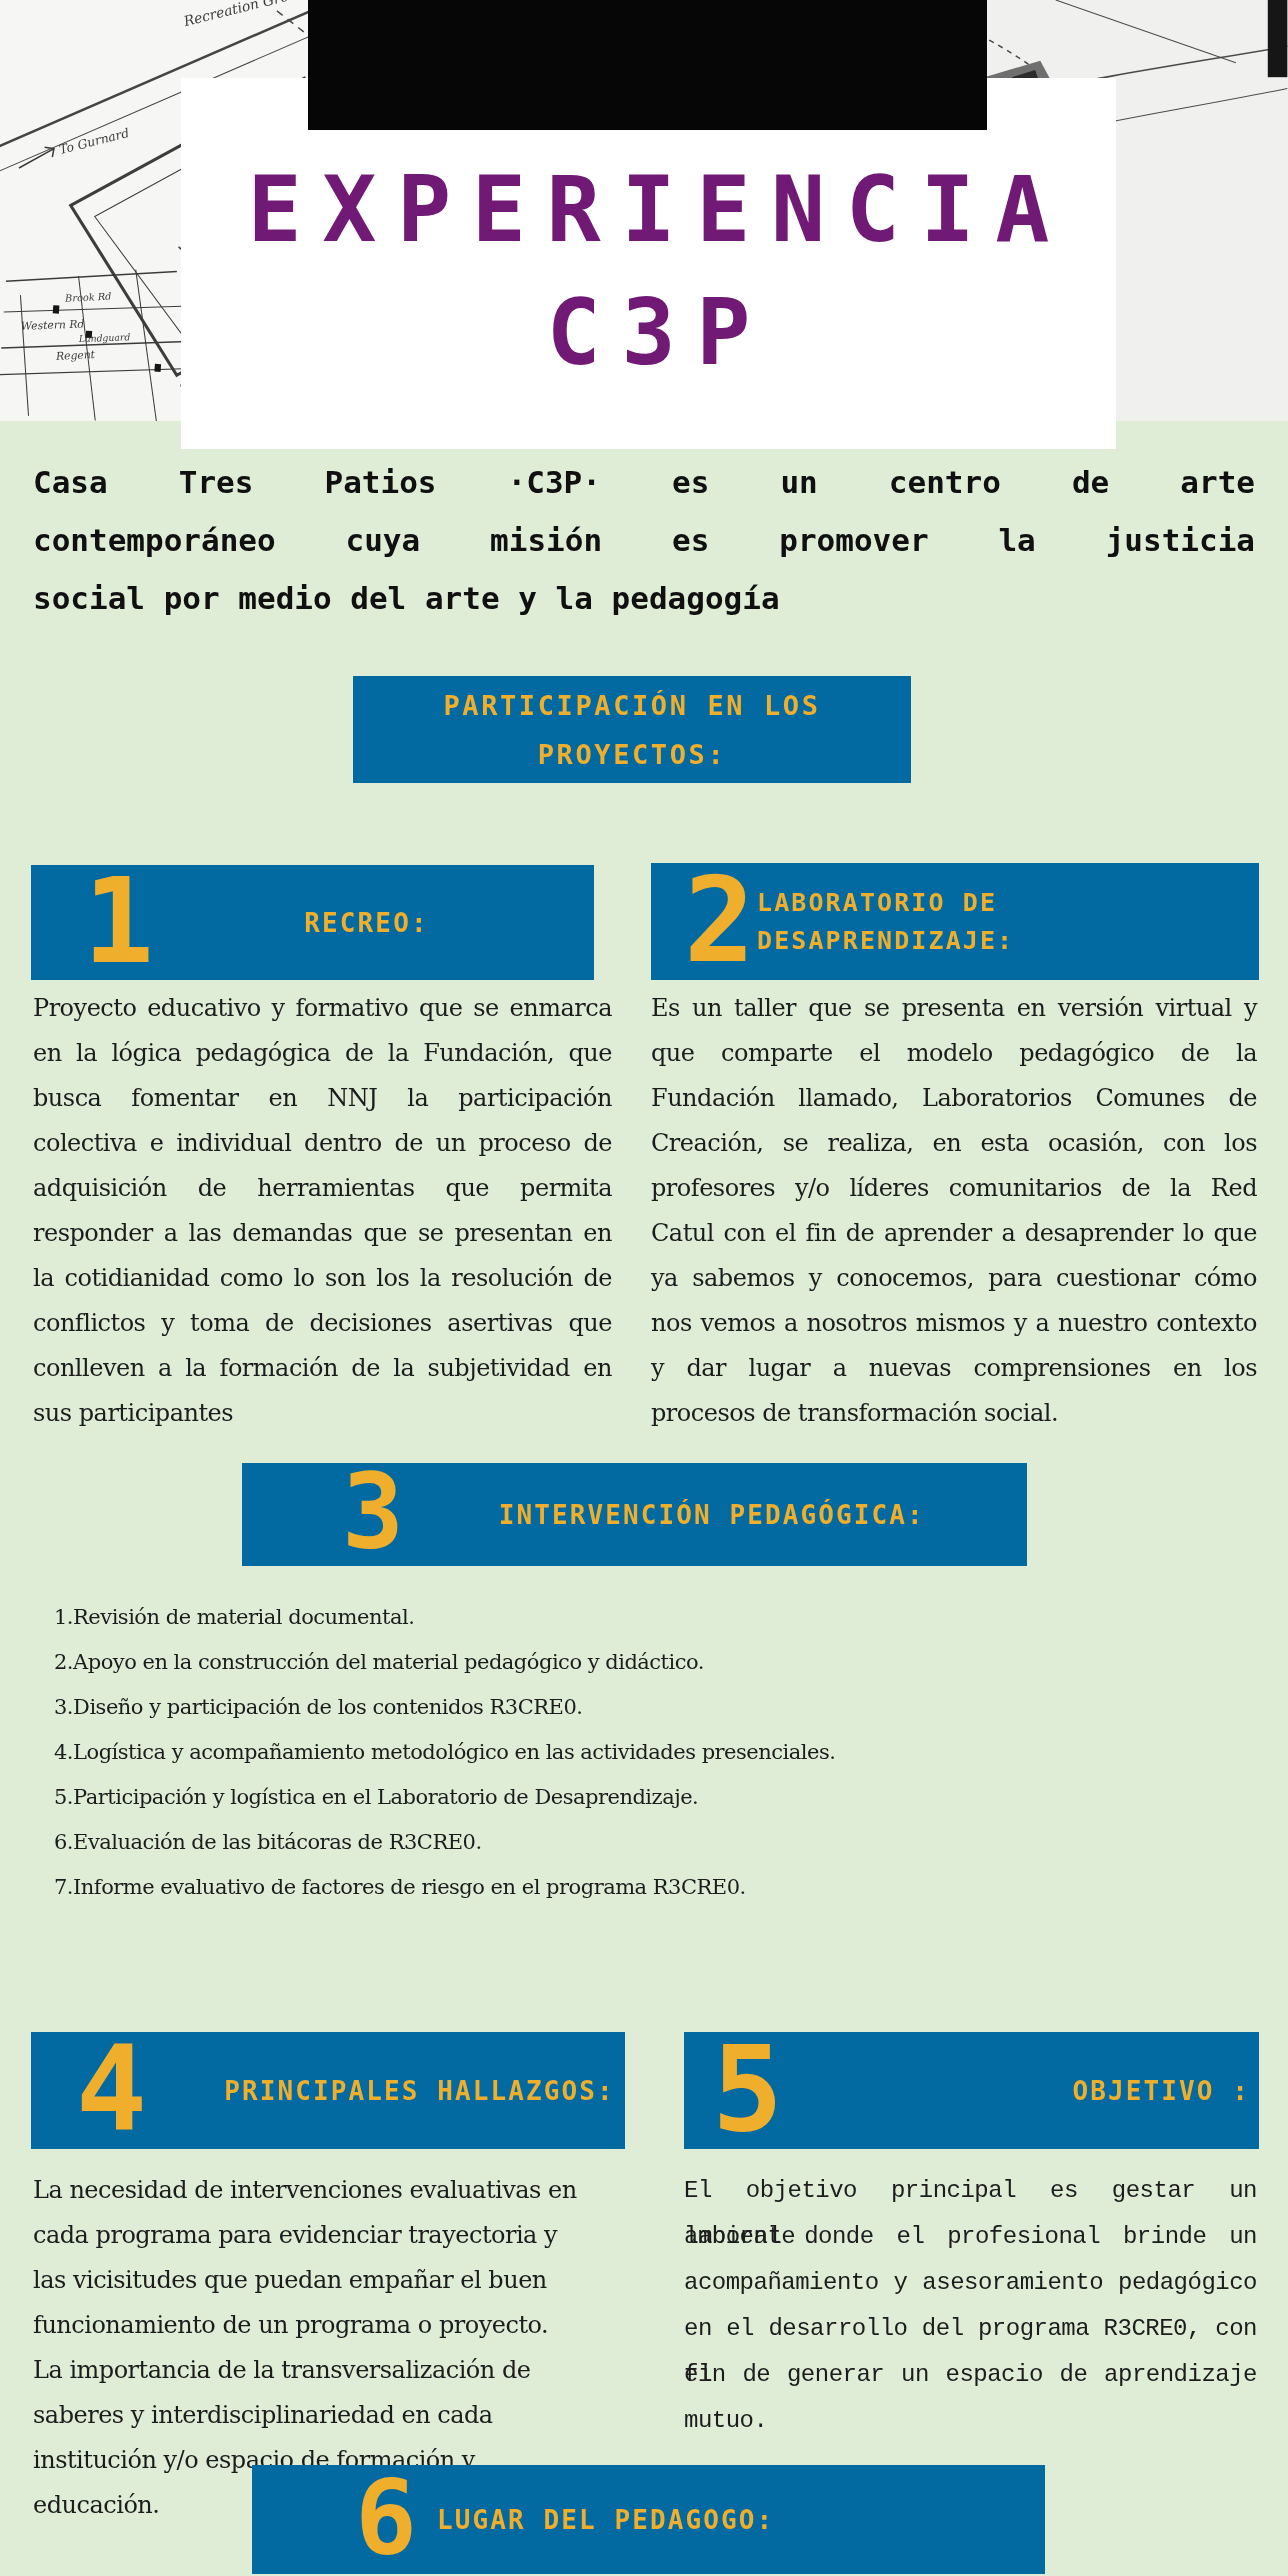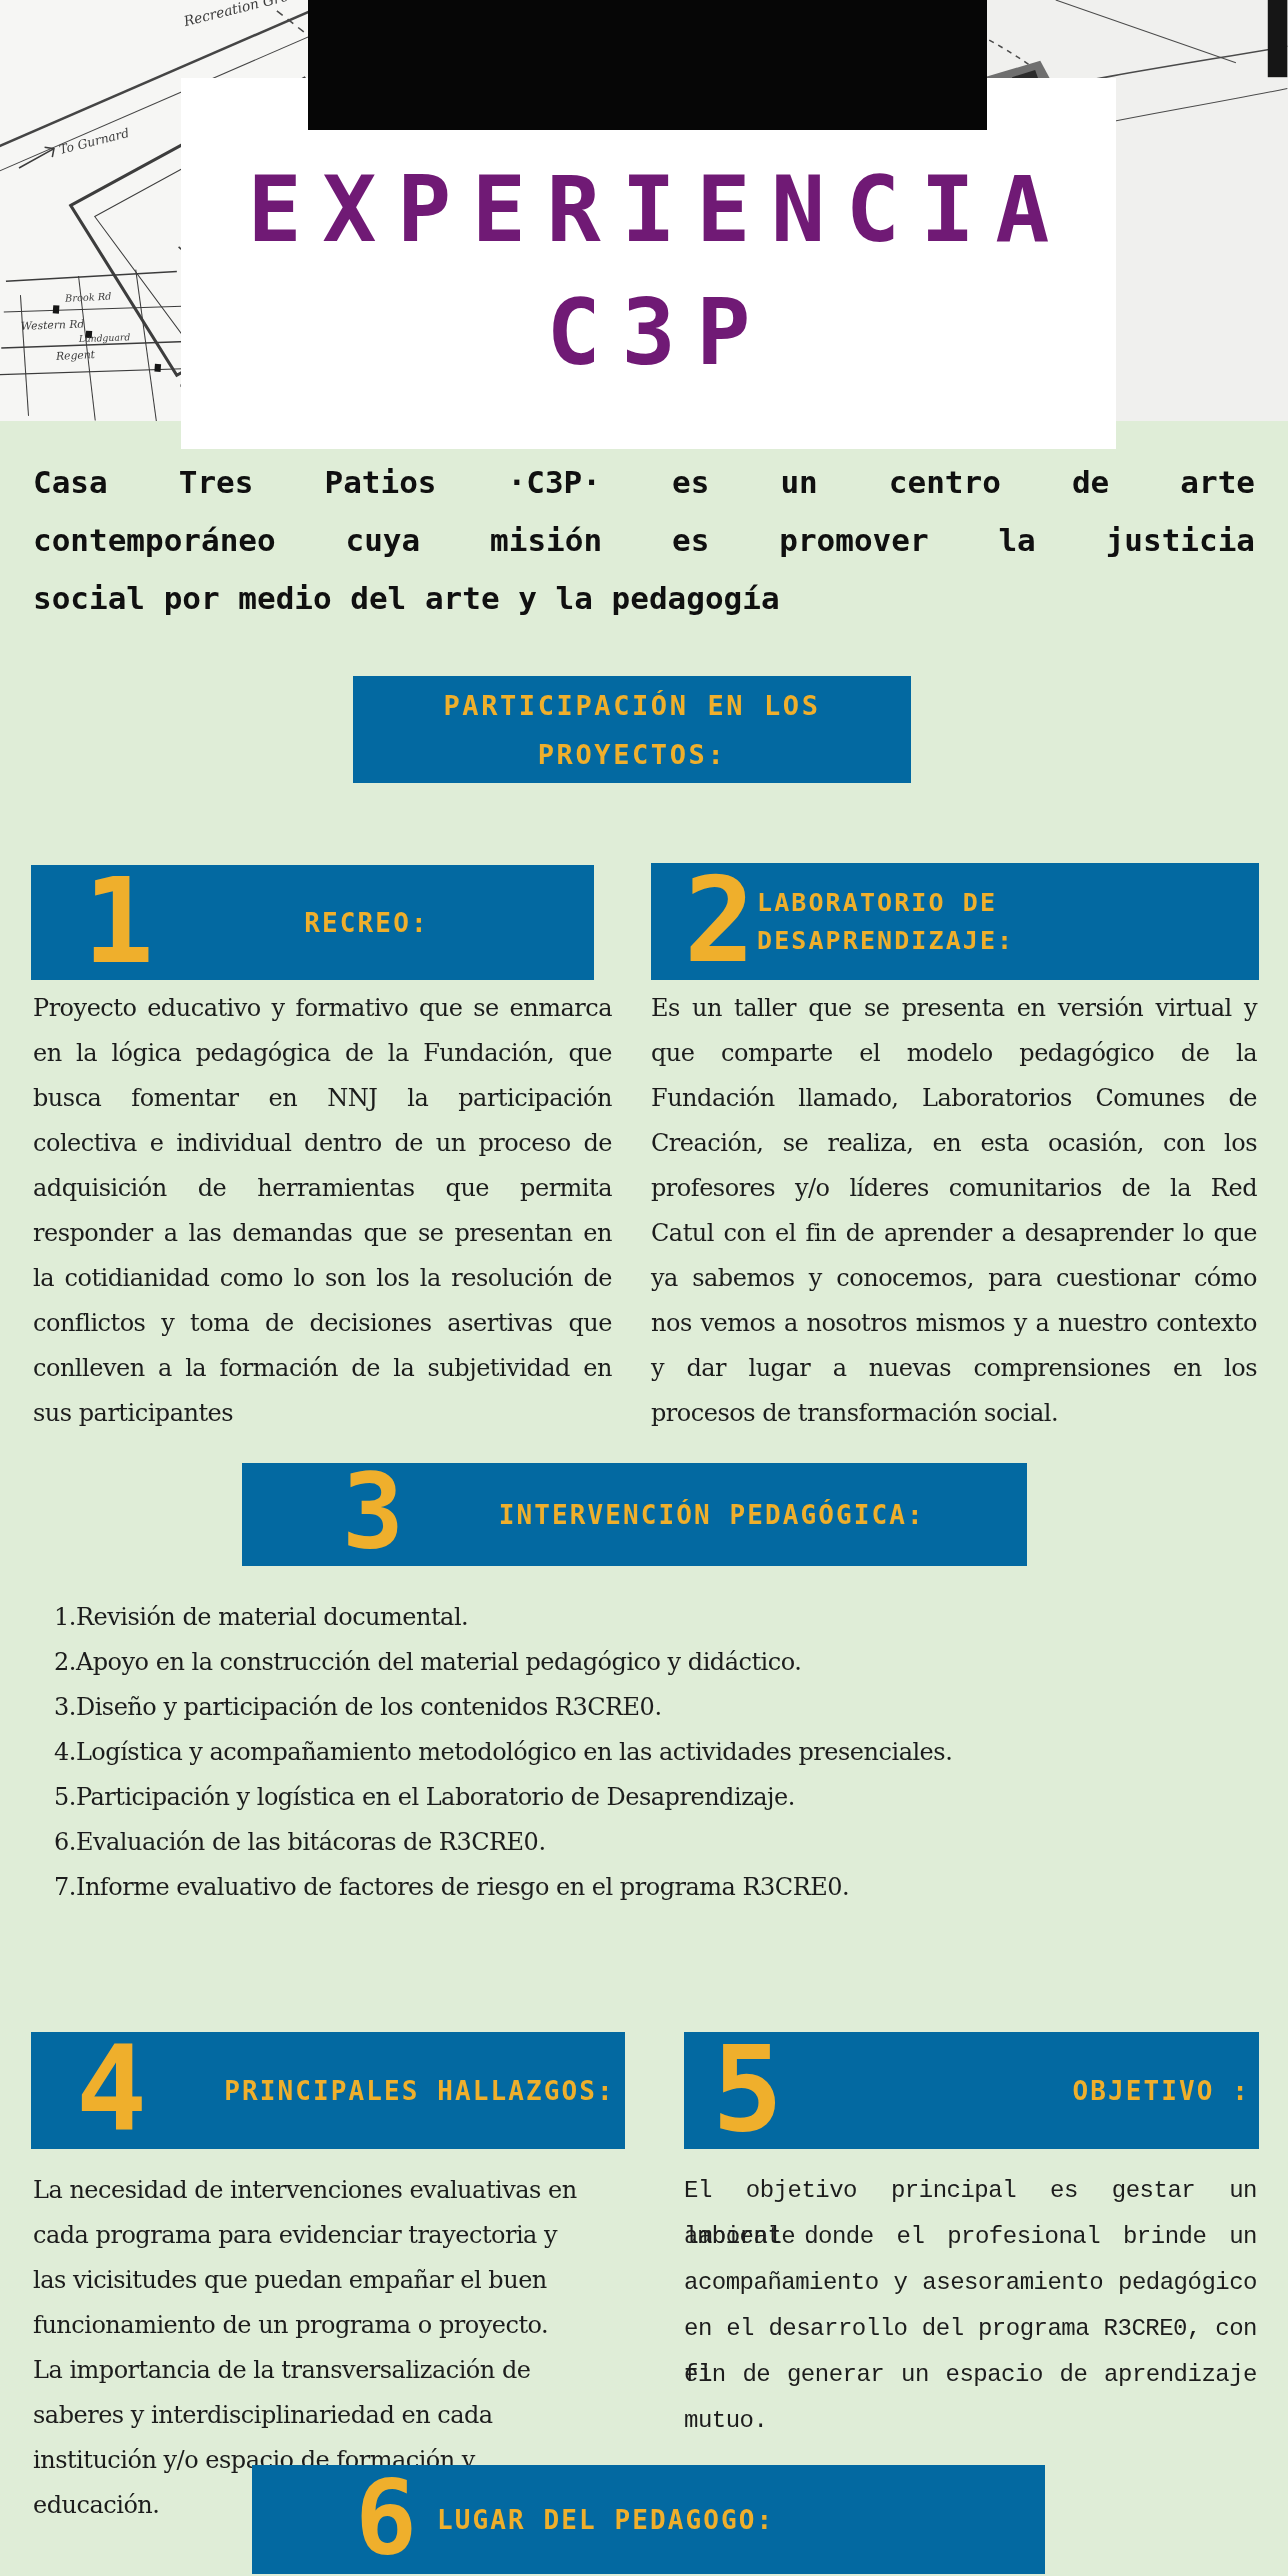--- a/index.html
+++ b/index.html
@@ -68,21 +68,21 @@
   .body-text{color:#1c1c1c;font-family:"DejaVu Serif",serif;font-size:24px;letter-spacing:-0.5px;}
   .body-text .line{height:45px;line-height:45px;}
   #sec1-body{left:33px;top:986px;width:579px;}
   #sec2-body{left:651px;top:986px;width:606px;}
   #sec4-body{left:33px;top:2168px;width:587px;}
   #sec5-body{left:684px;top:2168px;width:573px;}
   #sec5-body .line{height:46px;line-height:46px;font-family:Liberation Mono, monospace;}
 
   
   #sec3-list{left:54px;top:1595px;width:1154px;color:#1c1c1c;
-      font-family:"DejaVu Serif",serif;font-size:24px;letter-spacing:-0.5px;}
+      font-family:"DejaVu Serif",serif;font-size:21px;letter-spacing:-0.5px;}
   #sec3-list .item{height:45px;line-height:45px;white-space:nowrap;}
   #sec3-list .inum{display:inline;}
   #sec3-list .itext{display:inline;}
 
   
   .maplabel{font-family:"DejaVu Serif",serif;font-style:italic;fill:#3c3c3c;}
 </style>
 </head>
 <body>
 

